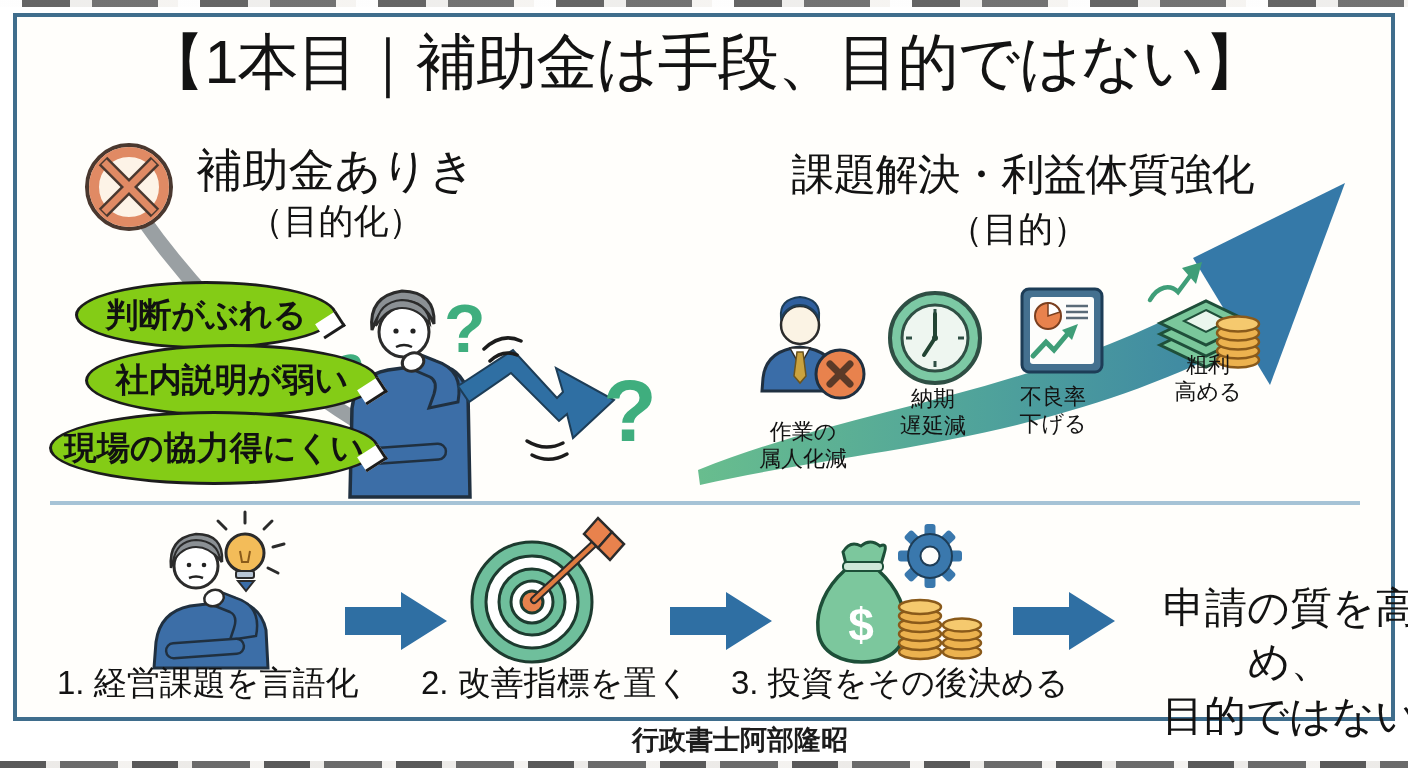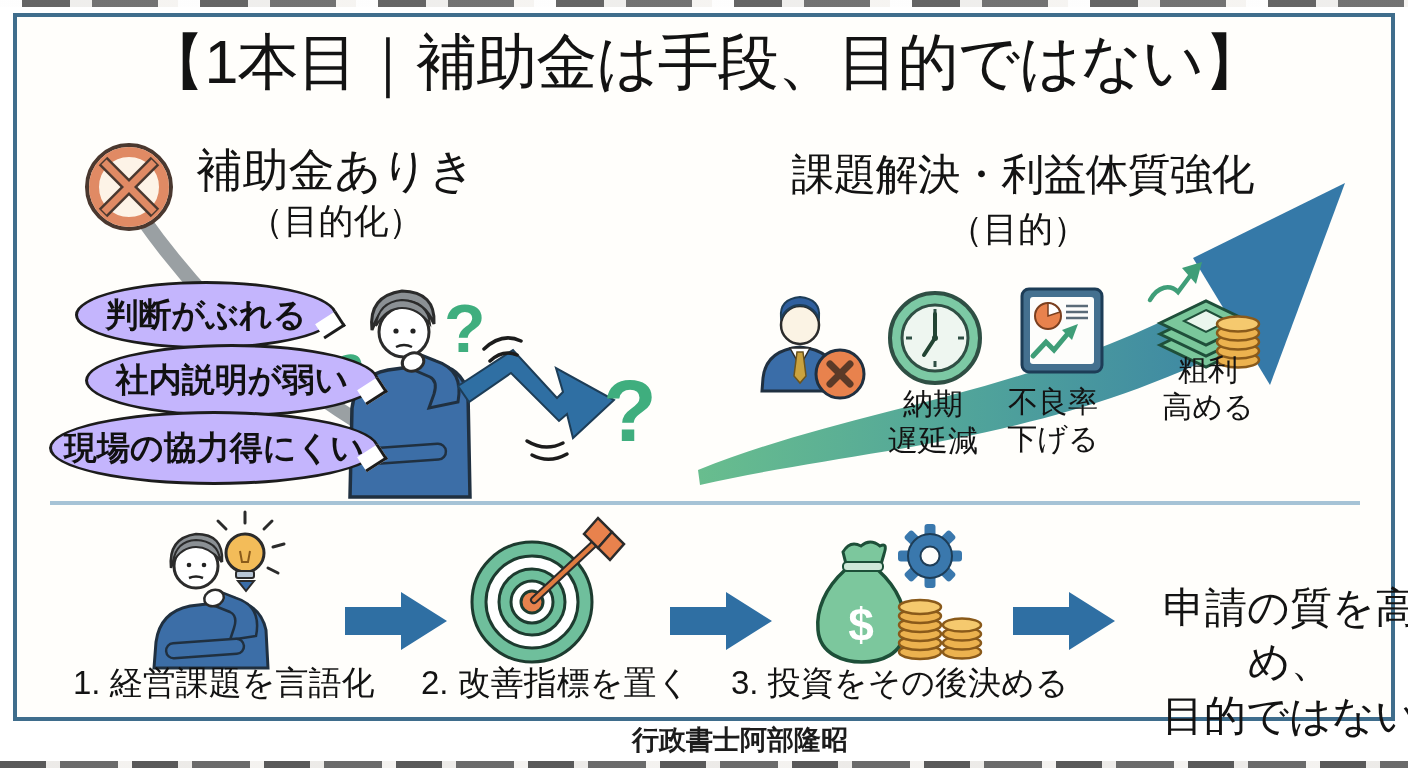--- a/index.html
+++ b/index.html
@@ -9,34 +9,34 @@
   .crop-strip.top{top:0;background:repeating-linear-gradient(90deg,#fdfdfd 0 22px,#4a4a4a 22px 70px,#ecebe9 70px 92px,#5a5a5a 92px 158px,#f4f2ef 158px 178px);}
   .crop-strip.bottom{bottom:0;background:repeating-linear-gradient(90deg,#3c3c3c 0 46px,#e9e7e4 46px 60px,#505050 60px 118px,#f2f0ed 118px 132px);}
   .frame{position:absolute;left:13px;top:13px;width:1374px;height:700px;border:4px solid #3f6d8c;background:#fffefb;z-index:1;}
   .art{position:absolute;left:0;top:0;width:1408px;height:768px;z-index:2;}
   .txt{position:absolute;z-index:3;font-weight:400;color:#131313;text-align:center;}
   .title{left:30px;top:26px;width:1348px;font-size:61px;letter-spacing:-1px;line-height:1.2;}
   .lh{left:181px;top:140px;width:310px;font-size:46px;}
   .lsub{left:181px;top:198px;width:310px;font-size:35px;}
   .rh{left:765px;top:146px;width:515px;font-size:43px;letter-spacing:-1px;}
   .rsub{left:868px;top:206px;width:300px;font-size:35px;}
-  .bubble{position:absolute;z-index:3;background:#c4b5fd;border:3.5px solid #1c1c1c;border-radius:50%;
+  .bubble{position:absolute;z-index:3;background:#84cc16;border:3.5px solid #1c1c1c;border-radius:50%;
           display:flex;align-items:center;justify-content:center;font-weight:900;font-size:33px;}
   .bubble::after{content:"";position:absolute;right:-9px;top:52%;width:22px;height:15px;background:#fff;
           border-bottom:3.5px solid #1c1c1c;border-right:3.5px solid #1c1c1c;transform:rotate(-33deg);}
   .b1{left:75px;top:281px;width:256px;height:62px;}
   .b2{left:85px;top:344px;width:288px;height:67px;}
   .b3{left:49px;top:411px;width:324px;height:68px;}
-  .step-label{font-size:30px;line-height:1.22;}
+  .step-label{font-size:22px;line-height:1.22;}
   .s1{left:715px;top:419px;width:176px;}
   .s2{left:845px;top:386px;width:176px;text-align:center;}
   .s3{left:965px;top:384px;width:176px;}
   .s4{left:1120px;top:352px;width:176px;}
   .blabel{font-size:33px;text-align:left;}
-  .l1{left:57px;top:661px;width:340px;margin-left:16px;}
+  .l1{left:57px;top:661px;width:340px;}
   .l2{left:421px;top:661px;width:300px;}
   .l3{left:731px;top:661px;width:360px;}
   .result{left:1113px;top:581px;width:288px;font-size:42px;line-height:1.28;margin-left:33px;}
   .divider{position:absolute;left:50px;top:501px;width:1310px;height:4px;background:#a6c3d6;z-index:2;}
   .credit{position:absolute;left:0;top:722px;width:1408px;text-align:center;font-size:27px;font-weight:700;color:#1c1c1c;z-index:3;padding-left:36px;}
 </style>
 </head>
 <body>
 
 <div class="stage">
@@ -226,20 +226,24 @@
 
   <div class="txt lh">補助金ありき</div>
   <div class="txt lsub">（目的化）</div>
   <div class="txt rsub">（目的）</div>
   <div class="txt rh">課題解決・利益体質強化</div>
 
   <div class="bubble b1">判断がぶれる</div>
   <div class="bubble b2">社内説明が弱い</div>
   <div class="bubble b3">現場の協力得にくい</div>
 
+  <div class="txt step-label s1">
+    <div>作業の</div>
+    <div>属人化減</div>
+  </div>
   <div class="txt step-label s2">
     <div>納期</div>
     <div>遅延減</div>
   </div>
   <div class="txt step-label s3">
     <div>不良率</div>
     <div>下げる</div>
   </div>
   <div class="txt step-label s4">
     <div>粗利</div>

